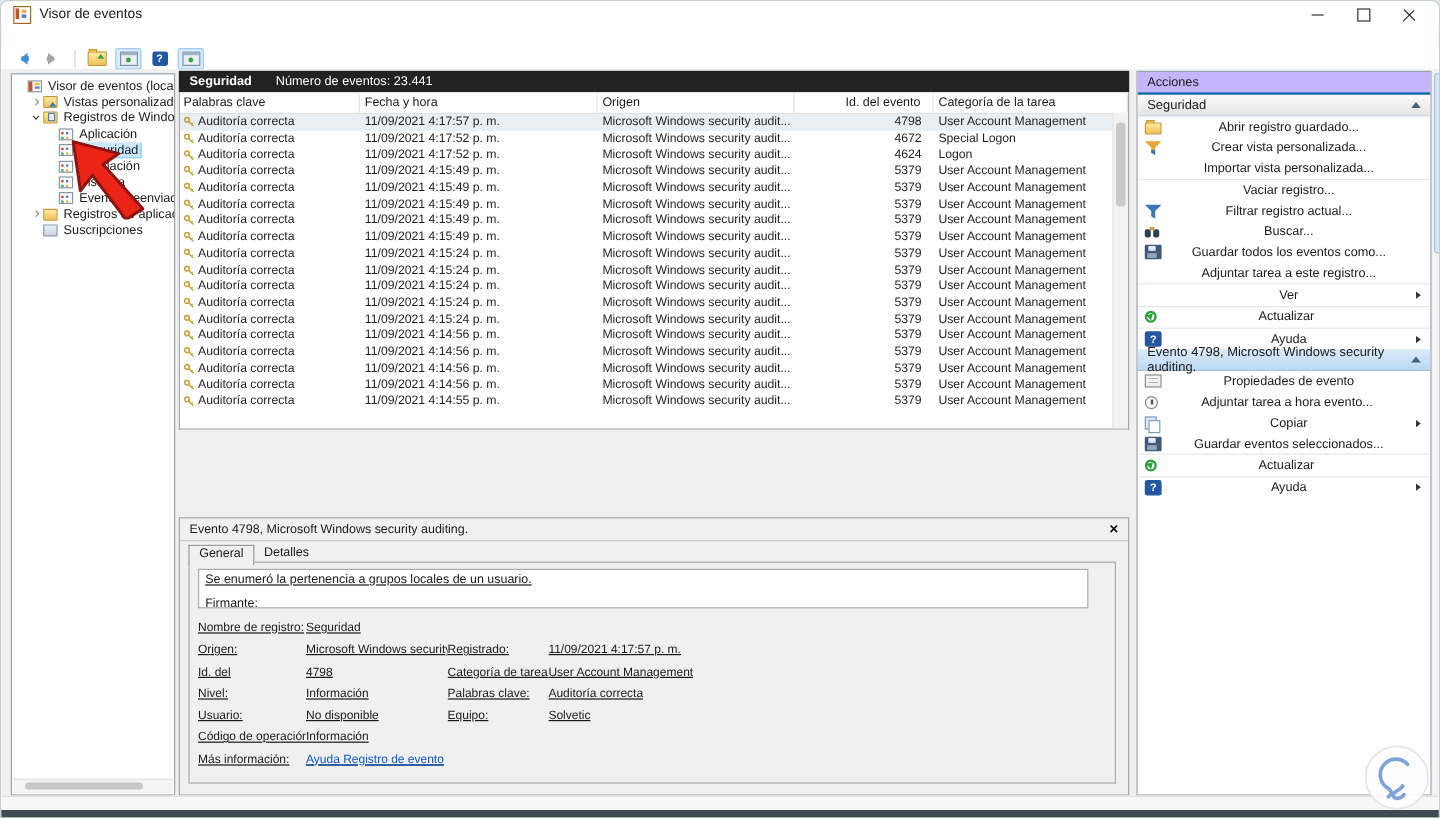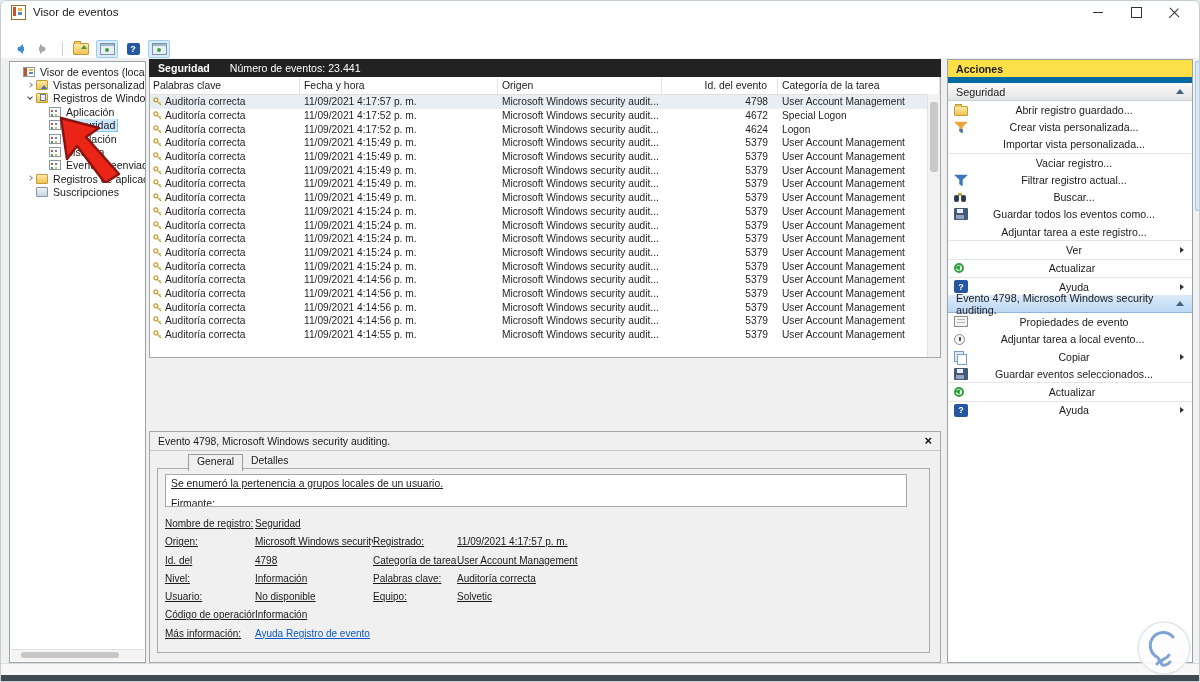--- a/index.html
+++ b/index.html
@@ -83,31 +83,31 @@
   .th.c3{justify-content:flex-end;}
   .keysvg{flex:none;}
   .vscroll{position:absolute;right:0;top:17px;bottom:0;width:12px;background:#f2f2f2;border-left:1px solid #e3e3e3;}
   .vthumb{position:absolute;left:2px;top:8px;width:8px;height:70px;background:#c9c9c9;border-radius:3px;}
   
   .preview{position:absolute;left:148px;top:430px;width:792px;height:232px;background:#f0f0f0;border:1px solid #a7a7a7;box-sizing:border-box;font-size:10.4px;color:#1a1a1a;}
   .pv-header{height:18px;display:flex;align-items:center;padding:0 8px;border-bottom:1px solid #c9c9c9;justify-content:space-between;}
   .pv-close{font-size:13px;font-weight:bold;color:#111;line-height:10px;}
   .pv-tabs{display:flex;padding-left:7px;margin-top:3px;height:16px;}
   .pv-tab{padding:1px 8px 0;font-size:10.4px;}
-  .pv-tab.active{background:#f0f0f0;border:1px solid #9b9b9b;border-bottom:none;position:relative;z-index:2;margin-bottom:-1px;margin-left:31px;}
+  .pv-tab.active{background:#f0f0f0;border:1px solid #9b9b9b;border-bottom:none;position:relative;z-index:2;margin-bottom:-1px;}
   .pv-content{position:absolute;left:7px;right:10px;top:36px;bottom:9px;border:1px solid #a9a9a9;background:#f0f0f0;overflow:hidden;text-decoration:underline;}
   .desc-box{margin:5px 22px 0 7px;height:31px;background:#fff;border:1px solid #a9a9a9;overflow:hidden;font-size:10.4px;}
   .desc-line1{margin:3px 0 0 5px;}
   .desc-line2{margin:9px 0 0 5px;}
   .fields{margin:11px 0 0 7px;display:grid;grid-template-columns:90px 118px 84px 1fr;row-gap:1px;}
   .fields span{height:17.3px;overflow:hidden;white-space:nowrap;font-size:10px;}
   .link{color:#0a58c7;text-decoration:underline;}
   
   .actions{position:absolute;left:946px;top:58px;width:246px;height:604px;background:#fff;border:1px solid #99a3ac;box-sizing:border-box;overflow:hidden;font-size:10.6px;}
-  .actions-title{height:17px;background:#fde047;border-bottom:6px solid #0369a1;font-weight:bold;display:flex;align-items:center;padding-left:8px;color:#1a1a1a;}
+  .actions-title{height:17px;background:#c4b5fd;border-bottom:2px solid #0369a1;font-weight:normal;display:flex;align-items:center;padding-left:8px;color:#1a1a1a;}
   .act-header{height:17px;display:flex;align-items:center;justify-content:space-between;padding:0 8px;background:linear-gradient(#fbfbfb,#e4e4e4);border-bottom:1px solid #c5d0da;color:#1a1a1a;font-size:10.8px;}
   .act-header.hl{background:linear-gradient(#dcebfa,#bcd8f4);border-bottom:1px solid #8fb6da;}
   .collapse-arrow{width:0;height:0;border-left:4px solid transparent;border-right:4px solid transparent;border-bottom:5px solid #44627e;}
   .act-item{height:17.3px;display:flex;align-items:center;padding:0 6px 0 6px;gap:6px;color:#1a1a1a;text-align:center;}
   .act-item.sep{border-top:1px solid #e6e6e6;}
   .al{flex:1;overflow:hidden;white-space:nowrap;}
   .sub{width:0;height:0;border-top:3.5px solid transparent;border-bottom:3.5px solid transparent;border-left:4.5px solid #333;margin-right:2px;}
   .ai{width:14px;height:13px;flex:none;position:relative;box-sizing:border-box;}
   .ic-blank{visibility:hidden;}
   .ic-open-folder-icon{background:linear-gradient(#ffe9a6,#f0c254);border:1px solid #c39a34;height:10px;margin-top:3px;border-radius:1px;}
@@ -674,21 +674,21 @@
   </div>
 
   <div class="act-item">
     <span class="ai ic-properties-icon"></span>
     <span class="al">Propiedades de evento</span>
     <span class="sub" style="visibility: hidden;"></span>
   </div>
 
   <div class="act-item">
     <span class="ai ic-task-icon"></span>
-    <span class="al">Adjuntar tarea a local evento...</span>
+    <span class="al">Adjuntar tarea a hora evento...</span>
     <span class="sub" style="visibility: hidden;"></span>
   </div>
 
   <div class="act-item">
     <span class="ai ic-copy-icon"></span>
     <span class="al">Copiar</span>
     <span class="sub"></span>
   </div>
 
   <div class="act-item">

